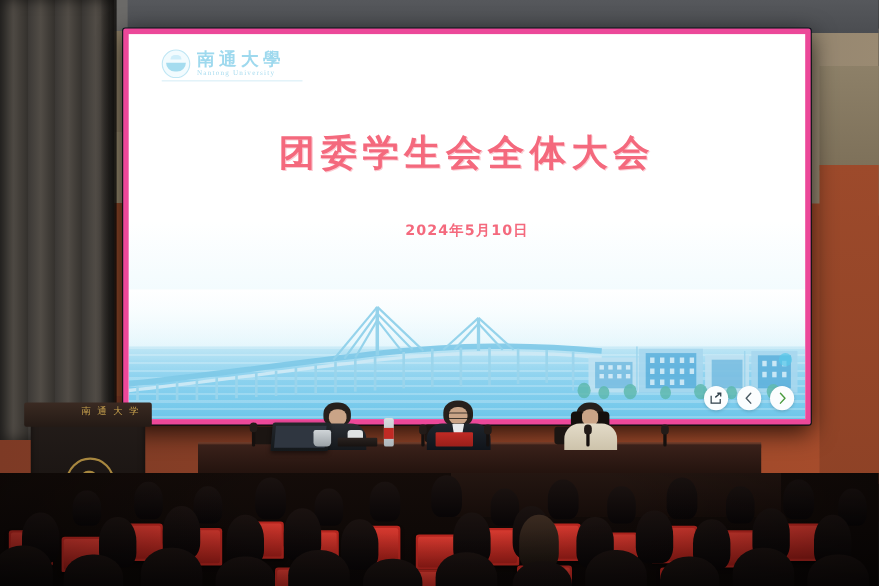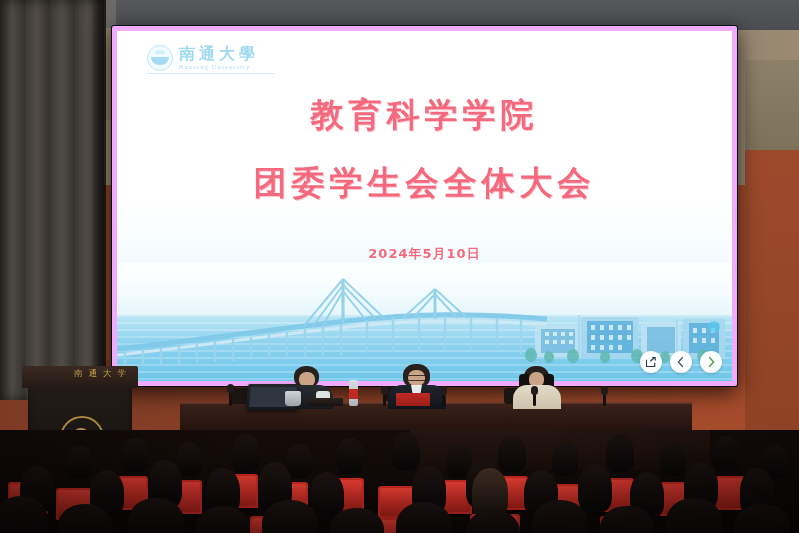--- a/index.html
+++ b/index.html
@@ -24,21 +24,21 @@
     background:repeating-linear-gradient(90deg,
       #3b3835 0px,#48443f 7px,#514c46 12px,#413d38 19px,#35322e 25px);
     box-shadow:4px 0 12px rgba(0,0,0,.55) inset;}
   .curtain-edge{position:absolute;left:92px;top:0;width:14px;height:400px;
     background:linear-gradient(90deg,rgba(20,18,16,.1),rgba(10,9,8,.85));}
   .wall-strip{position:absolute;left:100px;top:0;width:16px;height:360px;
     background:linear-gradient(#6b6a68 0 28px,#8a7c63 28px 120px,#94876c 120px 185px,#8b4527 185px 360px);}
 
   
   .screen-frame{position:absolute;left:112px;top:26px;width:625px;height:360px;
-    background:#f0abfc;border-radius:2px;
+    background:#ec4899;border-radius:2px;
     box-shadow:0 6px 22px rgba(0,0,0,.75), 0 0 0 1px #0b171d;}
   .screen{position:absolute;left:5px;top:5px;width:615px;height:350px;
     background:#ffffff;overflow:hidden;}
 
   
   .slide-haze{position:absolute;left:0;bottom:0;width:100%;height:180px;
     background:linear-gradient(180deg,rgba(255,255,255,0) 0%,rgba(226,246,252,.55) 45%,rgba(188,232,247,.85) 100%);}
 
   
   .logo{position:absolute;left:30px;top:14px;display:flex;align-items:center;gap:6px;}
@@ -167,21 +167,20 @@
       <div class="logo">
         <div class="logo-mark"></div>
         <div class="logo-text">
           <div class="logo-cn">南通大學</div>
           <div class="logo-en">Nantong University</div>
         </div>
       </div>
       <div class="logo-rule"></div>
 
       <div class="title-wrap">
-        <div class="t-line t1">教育科学学院</div>
         <div class="t-line t2">团委学生会全体大会</div>
         <div class="t-date">2024年5月10日</div>
       </div>
 
       <div class="art">
         <div class="sky-fade"></div>
         <div class="water"></div>
 
         <svg width="615" height="118" viewBox="0 0 615 118" style="position:absolute;left:0;top:0;">
 

